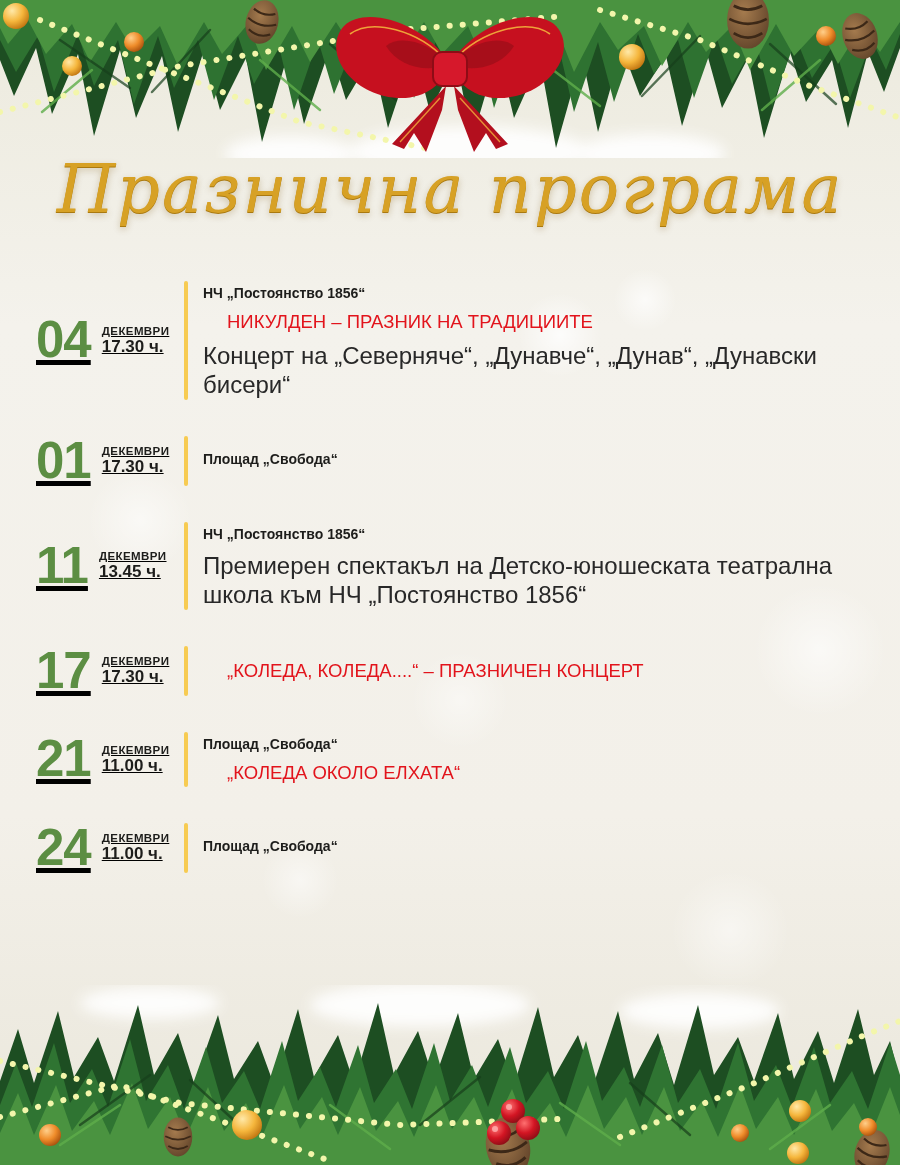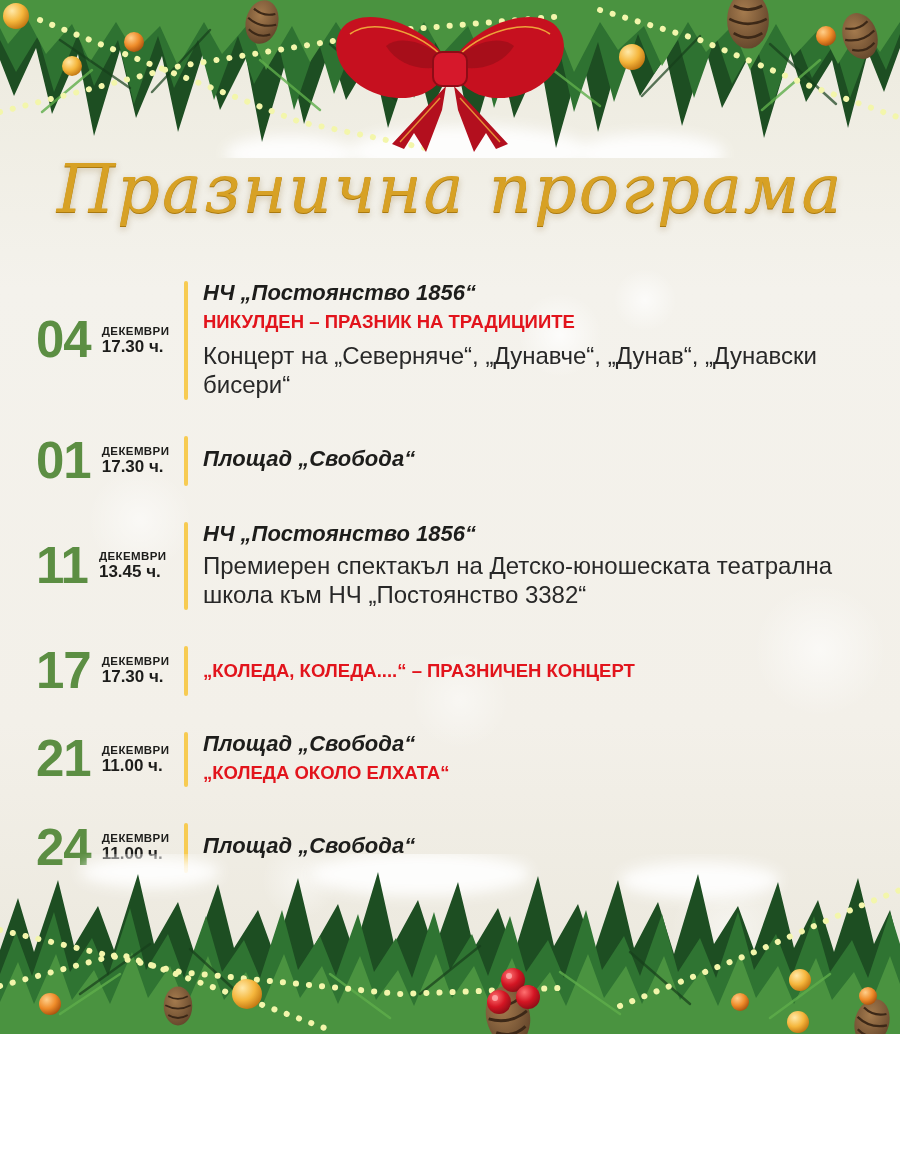--- a/index.html
+++ b/index.html
@@ -1,18 +1,18 @@
 <!DOCTYPE html>
 <html><head>
 <meta charset="utf-8">
 <style>
   html,body{margin:0;padding:0;}
   .poster{
     position:relative;
-    width:900px;height:1034px;
+    width:900px;height:1165px;
     overflow:hidden;
     font-family:"Liberation Sans",sans-serif;
     background:
       radial-gradient(circle 60px at 560px 335px, rgba(255,255,255,.8), rgba(255,255,255,0) 70%),
       radial-gradient(circle 45px at 645px 300px, rgba(255,255,255,.7), rgba(255,255,255,0) 70%),
       radial-gradient(circle 75px at 140px 520px, rgba(255,255,255,.55), rgba(255,255,255,0) 70%),
       radial-gradient(circle 95px at 820px 650px, rgba(255,255,255,.6), rgba(255,255,255,0) 70%),
       radial-gradient(circle 55px at 300px 880px, rgba(255,255,255,.5), rgba(255,255,255,0) 70%),
       radial-gradient(circle 85px at 730px 930px, rgba(255,255,255,.5), rgba(255,255,255,0) 70%),
       radial-gradient(circle 70px at 460px 700px, rgba(255,255,255,.45), rgba(255,255,255,0) 70%),
@@ -28,35 +28,35 @@
     font-size:67px;
     letter-spacing:2px;
     color:#d7a125;
     text-shadow:0 1px 0 #aa790f, 0 3px 7px rgba(120,80,0,.3);
   }
   .events{
     position:absolute;top:281px;left:36px;right:28px;
     display:flex;flex-direction:column;gap:36px;
   }
   .event{display:flex;align-items:center;}
-  .date{display:flex;align-items:center;gap:11px;width:148px;flex:none;}
+  .date{display:flex;align-items:center;gap:11px;width:148px;flex:none;text-decoration:underline;}
   .day{
     font-size:51px;font-weight:bold;line-height:.95;
     color:#5c8e43;letter-spacing:-1px;
   }
   .when{display:flex;flex-direction:column;gap:0;}
   .month{font-size:11.5px;font-weight:bold;color:#1d1d1b;letter-spacing:.4px;}
   .time{font-size:17px;font-weight:bold;color:#1d1d1b;}
   .rule{
     width:4px;flex:none;align-self:stretch;min-height:50px;
     background:#f7cb52;border-radius:2px;margin-right:15px;
   }
   .info{flex:1;padding:1px 0;}
-  .venue{font-size:22px;font-weight:bold;color:#1d1d1b;line-height:22px;margin-bottom:5px;font-style:italic;}
-  .headline{font-size:18.5px;font-weight:bold;color:#e2141c;line-height:26px;}
+  .venue{font-size:14px;font-weight:bold;color:#1d1d1b;line-height:22px;margin-bottom:5px;}
+  .headline{font-size:18.5px;font-weight:normal;color:#e2141c;line-height:26px;margin-left:24px;}
   .desc{font-size:24px;color:#282828;line-height:29px;margin-top:6px;}
   .desc:empty{display:none;}
 </style>
 </head>
 <body>
 
 <div class="poster">
 
   <svg class="deco-top" width="900" height="158" viewBox="0 0 900 158">
     <defs>
@@ -179,21 +179,21 @@
       <div class="date">
         <span class="day">11</span>
         <span class="when">
           <span class="month">ДЕКЕМВРИ</span>
           <span class="time">13.45 ч.</span>
         </span>
       </div>
       <div class="rule"></div>
       <div class="info">
         <div class="venue">НЧ „Постоянство 1856“</div>
-        <div class="desc">Премиерен спектакъл на Детско-юношеската театрална школа към НЧ „Постоянство 3382“</div>
+        <div class="desc">Премиерен спектакъл на Детско-юношеската театрална школа към НЧ „Постоянство 1856“</div>
       </div>
     </div>
 
     <div class="event">
       <div class="date">
         <span class="day">17</span>
         <span class="when">
           <span class="month">ДЕКЕМВРИ</span>
           <span class="time">17.30 ч.</span>
         </span>

